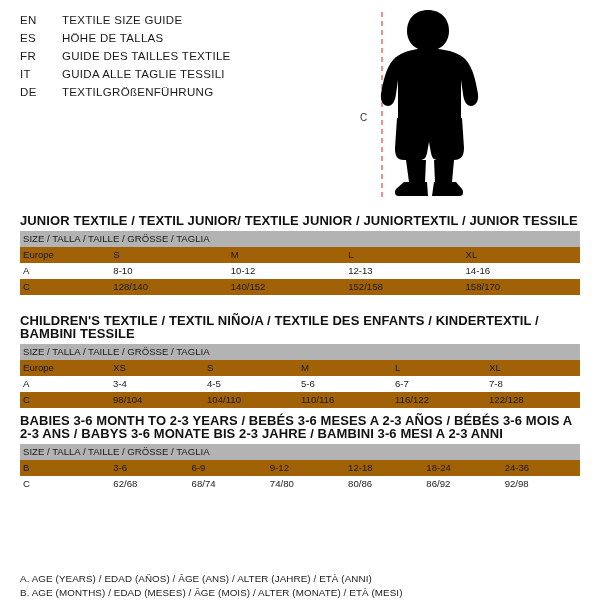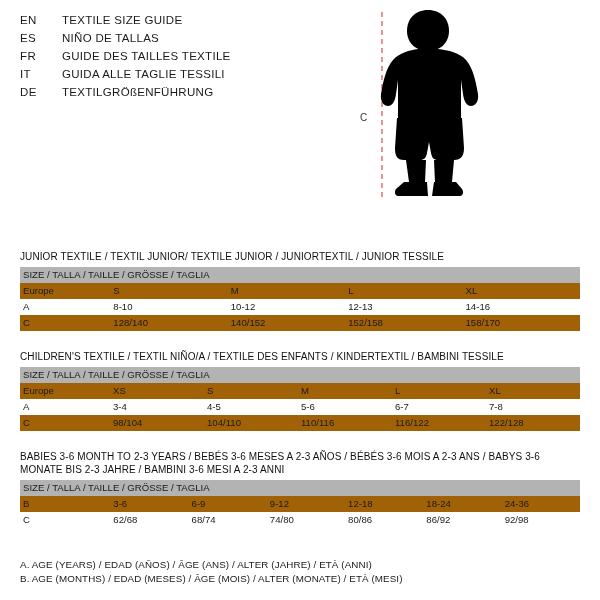--- a/index.html
+++ b/index.html
@@ -57,27 +57,26 @@
   }
   .figure svg { display: block; }
 
   
   .section {
     position: absolute;
     left: 20px;
     width: 560px;
   }
   .section-title {
-    font-size: 10px;
-    font-weight: normal;
+    font-size: 13px;
+    font-weight: bold;
     letter-spacing: 0.1px;
     color: #111;
     margin-bottom: 4px;
     line-height: 13px;
-    margin-top: 36px;
   }
   table {
     border-collapse: collapse;
     width: 100%;
     table-layout: fixed;
   }
   td, th {
     font-size: 9.6px;
     text-align: left;
     padding: 0 0 0 3px;
@@ -108,21 +107,21 @@
   .cols-5 col.c0 { width: 90px; }
   .cols-5 col.cx { width: 94px; }
 
   .cols-6 col.c0 { width: 90px; }
   .cols-6 col.cx { width: 78px; }
 
   
   .legend {
     position: absolute;
     left: 20px;
-    bottom: 14px;
+    bottom: 0;
     width: 560px;
   }
   .legend-line {
     font-size: 9.8px;
     line-height: 14px;
     color: #1a1a1a;
     letter-spacing: 0.1px;
   }
 
   
@@ -137,21 +136,21 @@
 
 <div class="page">
 
   <div class="header">
     <div class="header-row">
       <span class="header-lang">EN</span>
       <span class="header-title">TEXTILE SIZE GUIDE</span>
     </div>
     <div class="header-row">
       <span class="header-lang">ES</span>
-      <span class="header-title">NIÑO DE TALLAS</span>
+      <span class="header-title">HÖHE DE TALLAS</span>
     </div>
     <div class="header-row">
       <span class="header-lang">FR</span>
       <span class="header-title">GUIDE DES TAILLES TEXTILE</span>
     </div>
     <div class="header-row">
       <span class="header-lang">IT</span>
       <span class="header-title">GUIDA ALLE TAGLIE TESSILI</span>
     </div>
     <div class="header-row">

